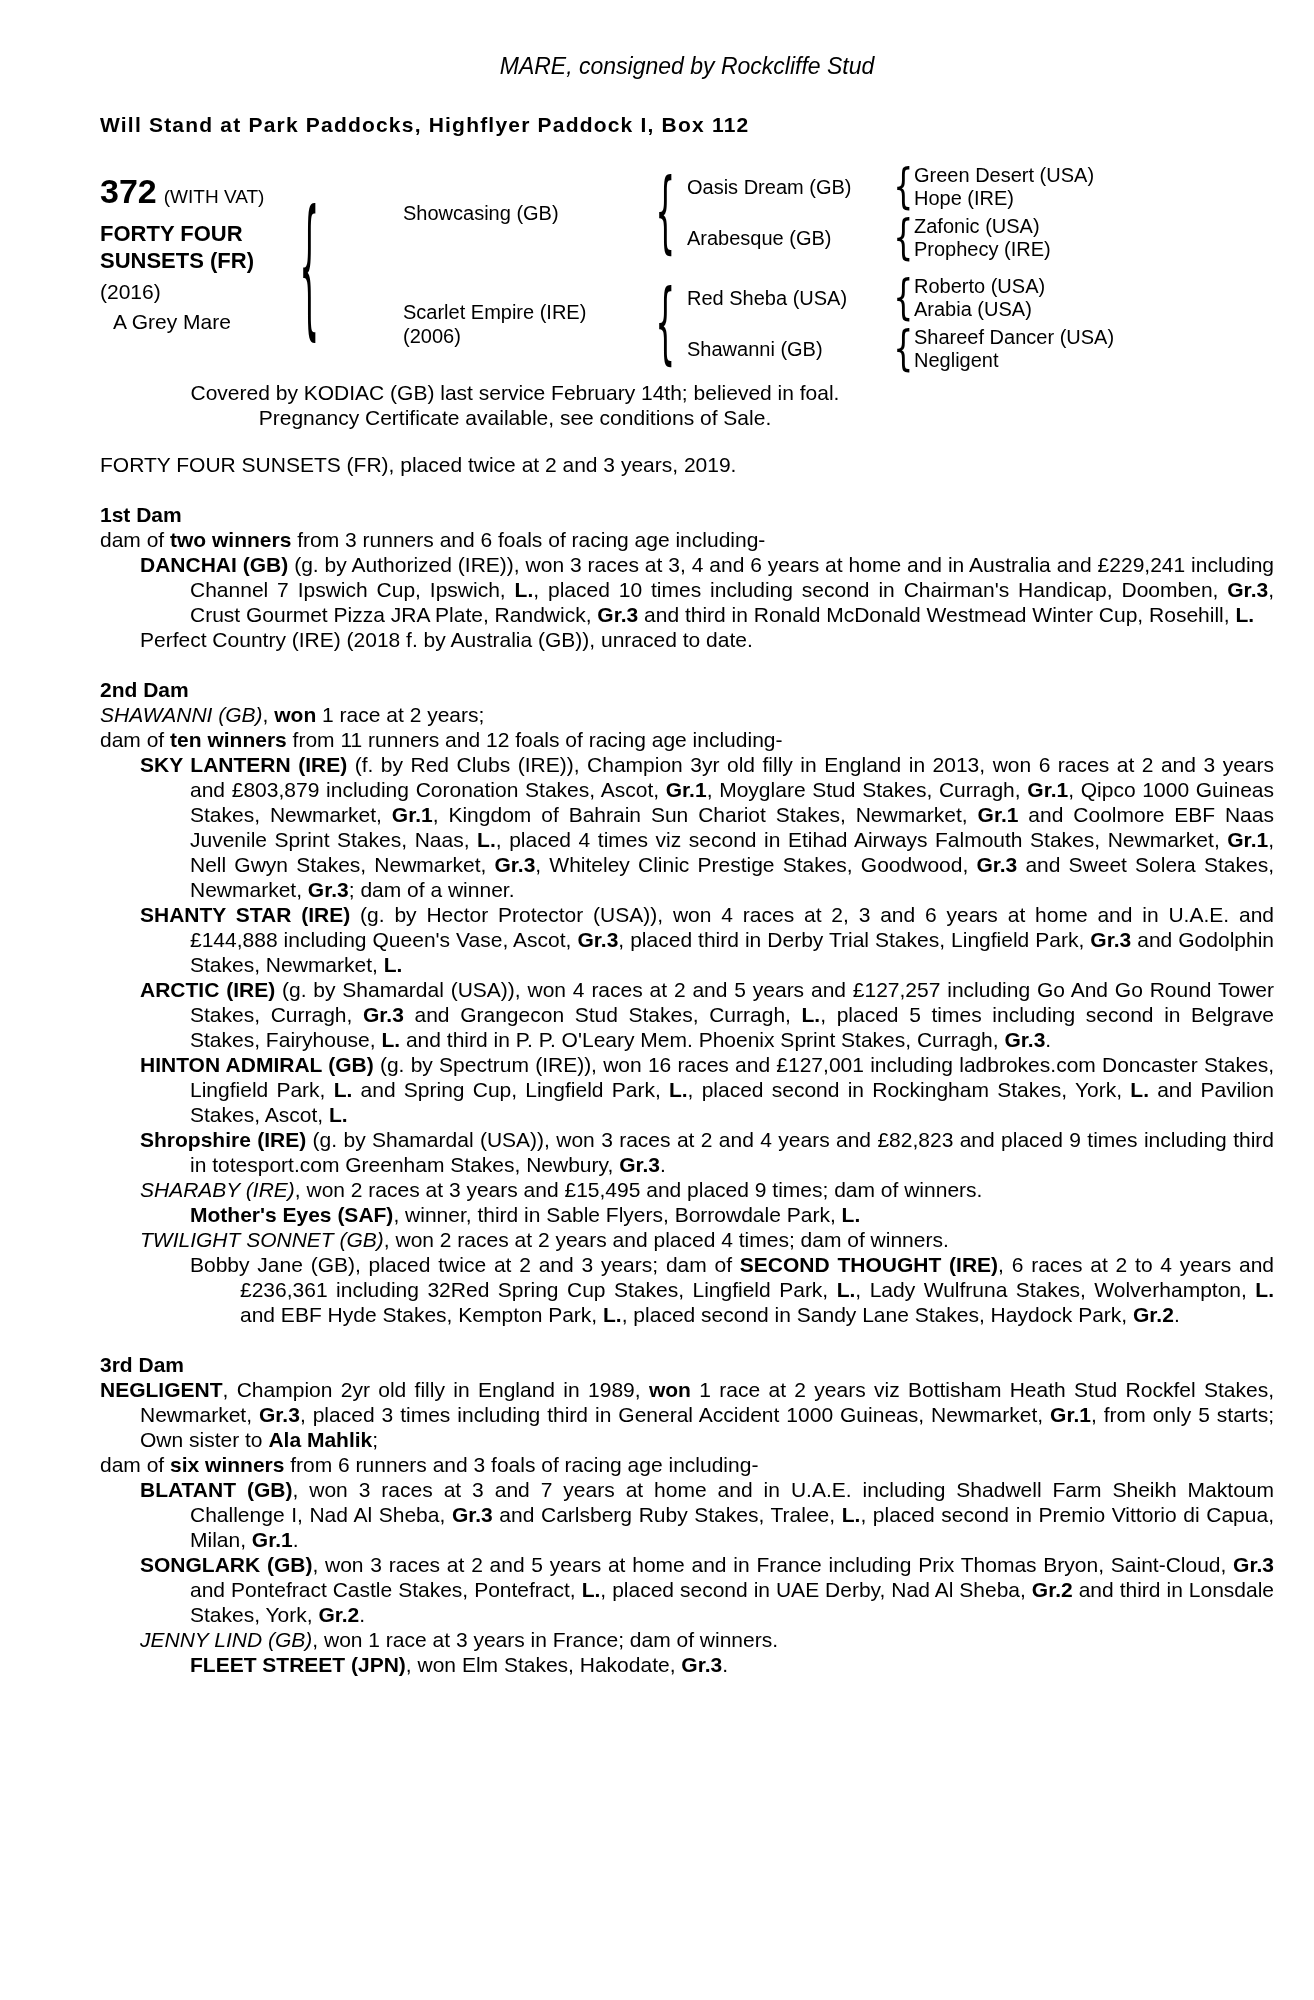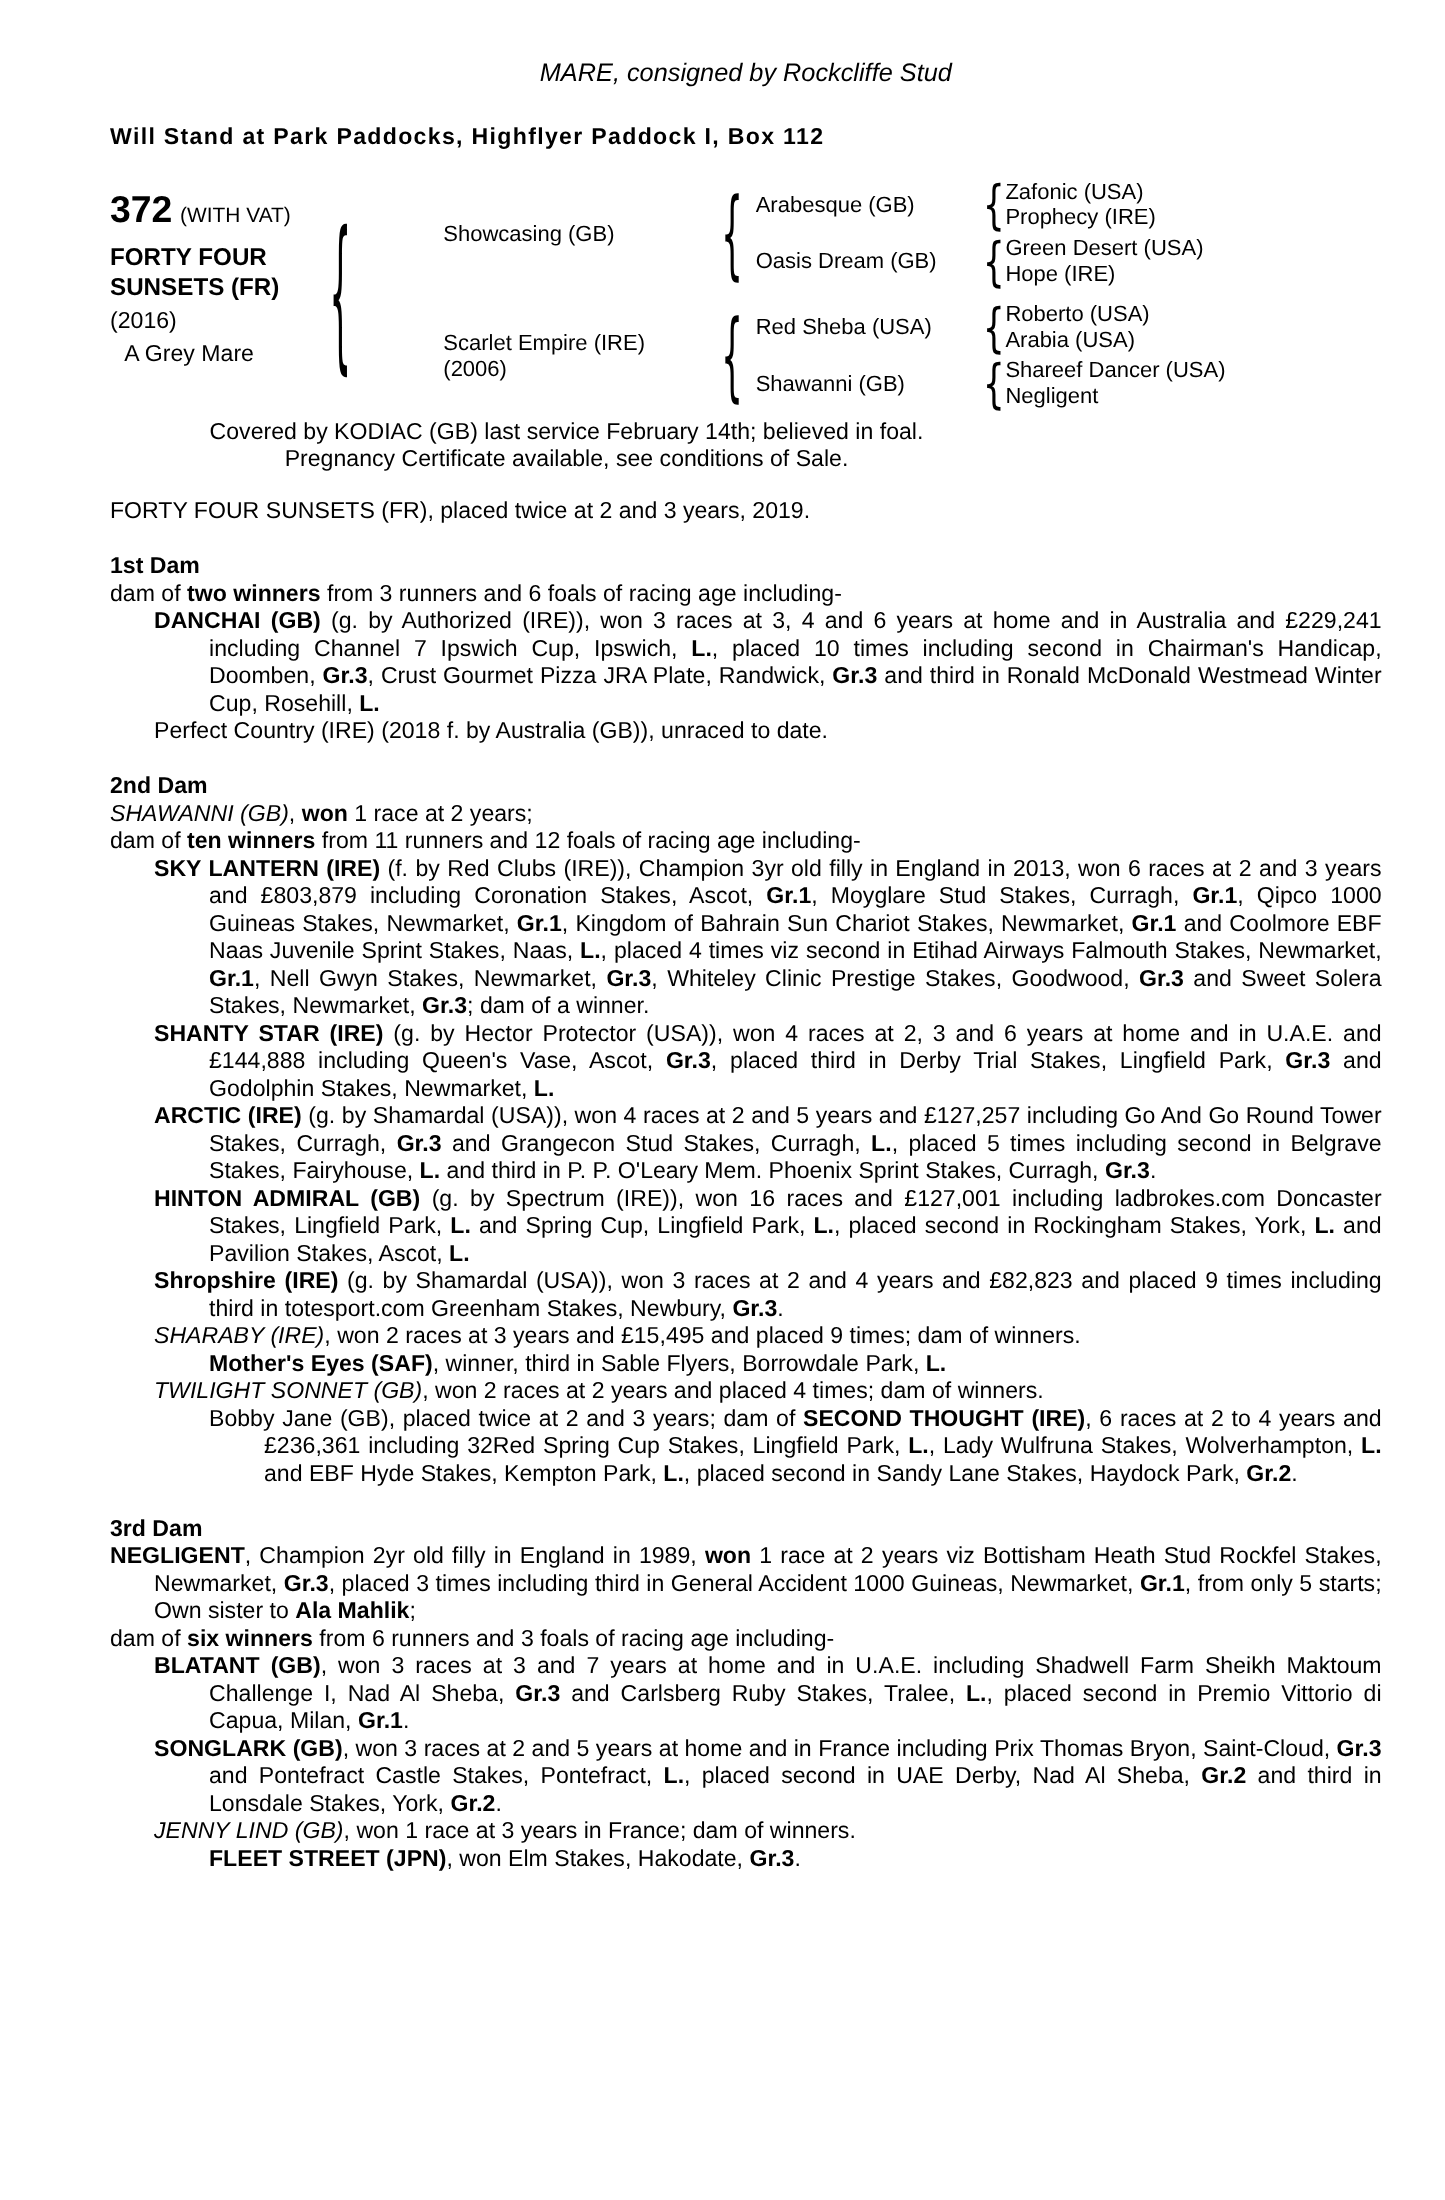--- a/index.html
+++ b/index.html
@@ -6,21 +6,21 @@
   html, body { margin: 0; padding: 0; }
   body {
     width: 1314px;
     height: 2000px;
     background: #ffffff;
     color: #000000;
     font-family: "Liberation Sans", sans-serif;
     font-size: 21px;
     overflow: hidden;
   }
-  .page { padding: 52px 58px 0 100px; }
+  .page { padding: 52px 40px 0 100px; }
 
   .consignor {
     text-align: center;
     font-style: italic;
     font-size: 23px;
     line-height: 28px;
   }
   .stand-line {
     margin-top: 32px;
     font-weight: bold;
@@ -102,33 +102,33 @@
       <div class="brace b1"></div>
       <div class="gen-col l1-col">
 
         <div class="l1">
           <div class="l1-name">
             <div>Showcasing (GB)</div>
           </div>
           <div class="brace b2"></div>
           <div class="gen-col l2-col">
             <div class="l2">
+              <div class="l2-name">Oasis Dream (GB)</div>
+              <div class="brace b3"></div>
+              <div class="l3-col">
+                <div class="l3-name">Green Desert (USA)</div>
+                <div class="l3-name">Hope (IRE)</div>
+              </div>
+            </div>
+            <div class="l2">
               <div class="l2-name">Arabesque (GB)</div>
               <div class="brace b3"></div>
               <div class="l3-col">
                 <div class="l3-name">Zafonic (USA)</div>
                 <div class="l3-name">Prophecy (IRE)</div>
-              </div>
-            </div>
-            <div class="l2">
-              <div class="l2-name">Oasis Dream (GB)</div>
-              <div class="brace b3"></div>
-              <div class="l3-col">
-                <div class="l3-name">Green Desert (USA)</div>
-                <div class="l3-name">Hope (IRE)</div>
               </div>
             </div>
           </div>
         </div>
 
         <div class="l1">
           <div class="l1-name">
             <div>Scarlet Empire (IRE)</div>
             <div>(2006)</div>
           </div>

